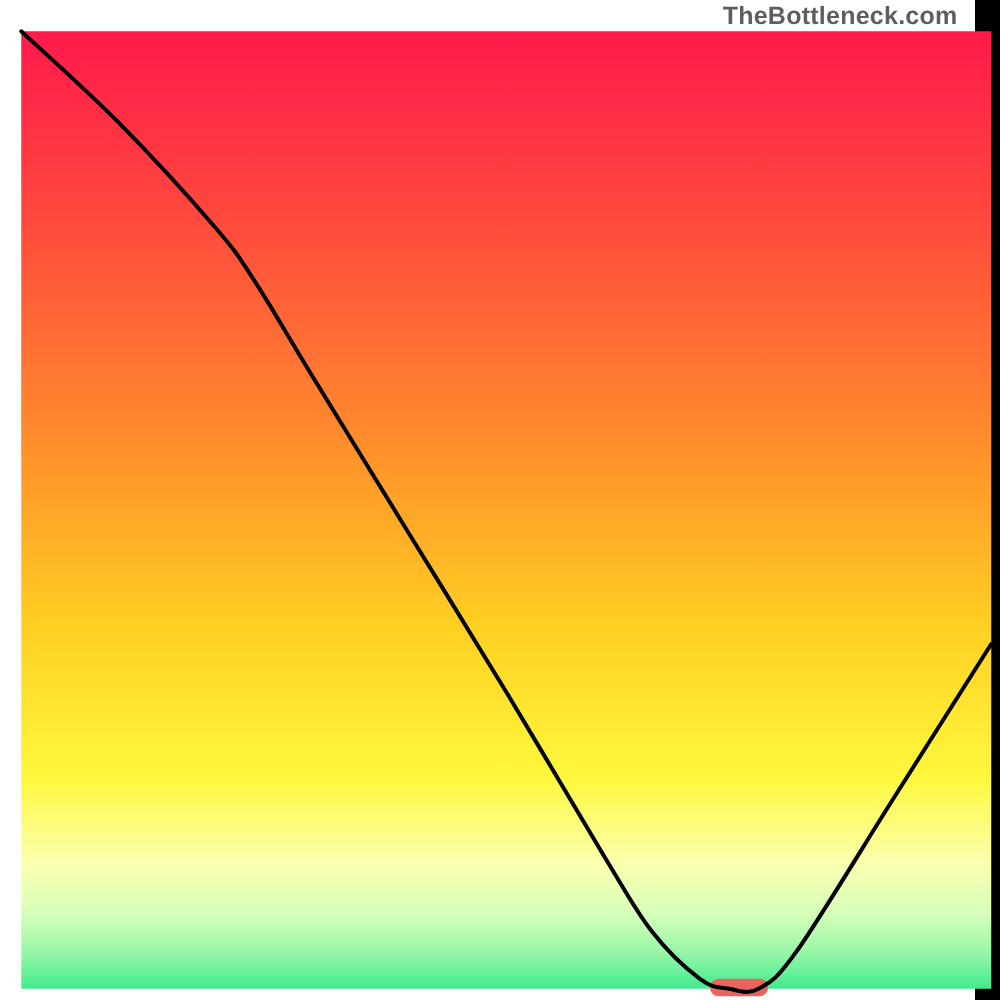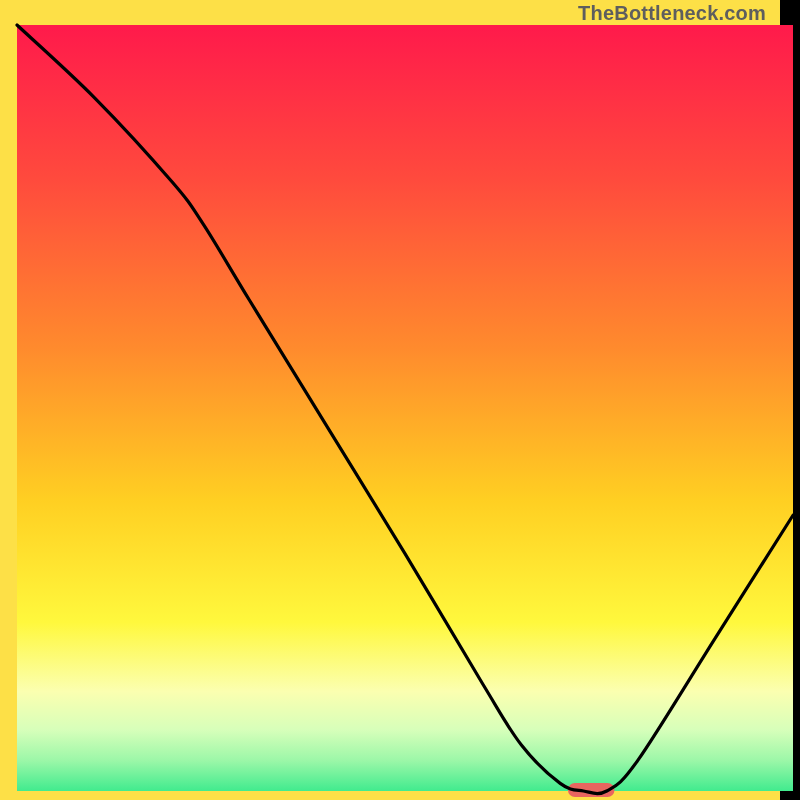--- a/index.html
+++ b/index.html
@@ -8,21 +8,21 @@
     width: 800px;
     height: 800px;
     overflow: hidden;
     background: #000;
     font-family: Arial, Helvetica, sans-serif;
   }
   .frame {
     position: relative;
     width: 780px;
     height: 800px;
-    background: #fde047;
+    background: #ffffff;
   }
   .watermark {
     position: absolute;
     top: 2px;
     right: 14px;
     color: #5e5e5e;
     font-size: 20px;
     font-weight: 600;
     letter-spacing: 0.2px;
     z-index: 10;

